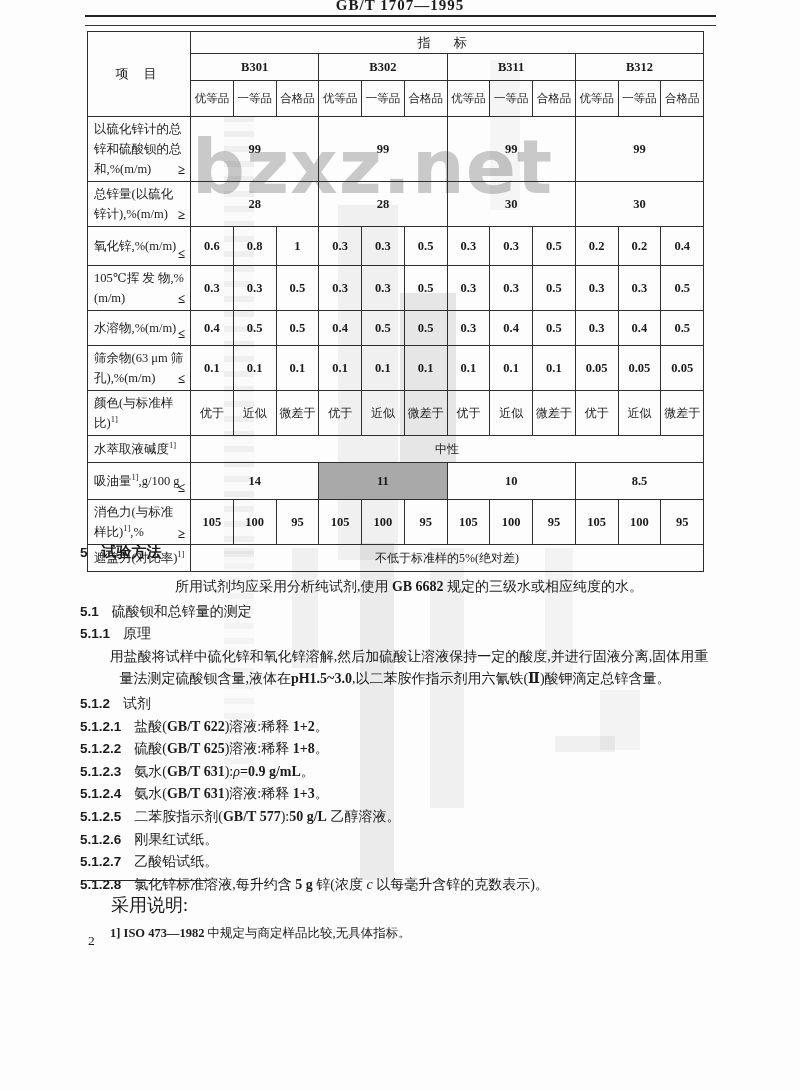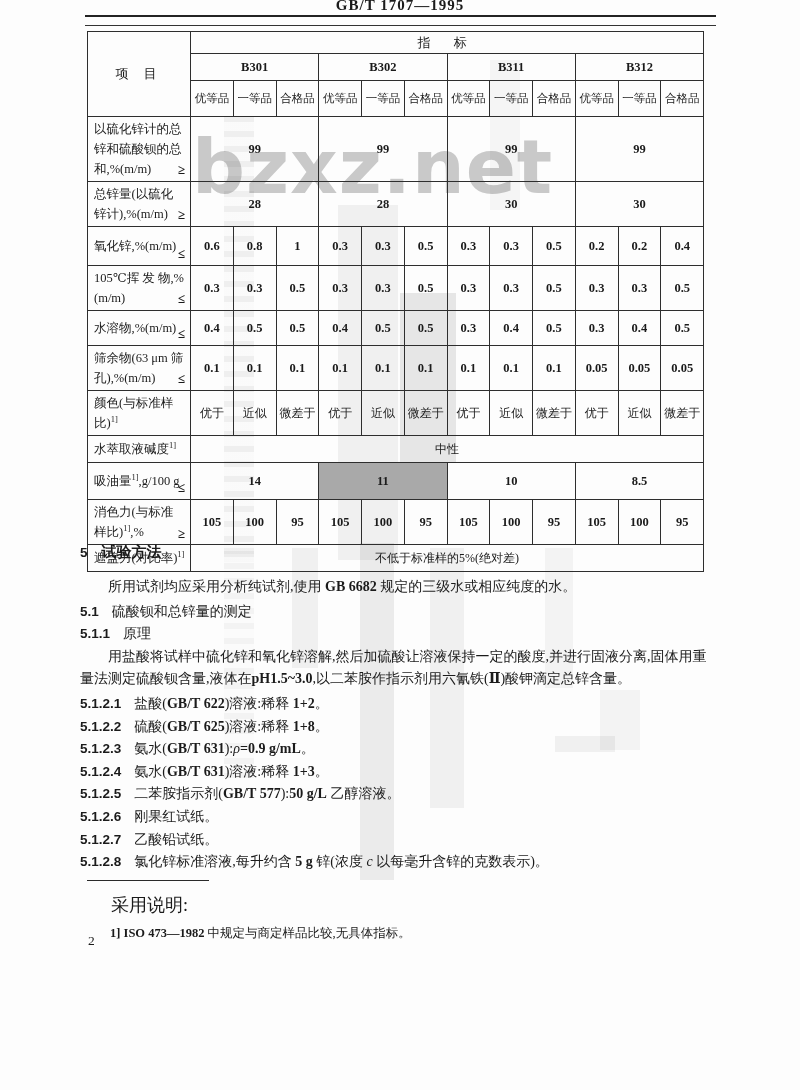--- a/index.html
+++ b/index.html
@@ -68,21 +68,21 @@
   }
   td.label-cell sup{font-size:8.5px;}
   .sym{position:absolute;right:5px;bottom:0px;font-size:13px;font-weight:bold;}
   td.num{font-weight:bold;font-size:12.5px;}
   td.shade{background:var(--shade-cell);}
   
   .section{position:absolute;top:543px;left:80px;width:630px;z-index:2;}
   .h5{font-family:"Liberation Sans","DejaVu Sans",sans-serif;font-weight:bold;
       font-size:15px;margin-bottom:14px;}
   .h5 .cnum{margin-right:14px;}
-  .para{font-size:14px;line-height:22.6px;text-indent:2em;margin-bottom:2px;}
+  .para{font-size:14px;line-height:22.6px;text-indent:2em;margin-bottom:2px;text-align:center;}
   .clause{font-size:14px;line-height:22.6px;}
   .cnum{font-family:"Liberation Sans","DejaVu Sans",sans-serif;font-weight:bold;
         font-size:13.5px;margin-right:13px;}
   .b{font-weight:bold;}
   .i{font-style:italic;}
   
   .footnote{position:absolute;top:880px;left:87px;width:630px;z-index:2;}
   .fn-rule{width:122px;border-top:1.5px solid #2a2a2a;margin-bottom:12px;}
   .fn-label{font-size:18px;margin-left:24px;margin-bottom:6px;}
   .fn-line{font-size:12.5px;margin-left:23px;line-height:20px;}
@@ -276,20 +276,21 @@
         </tbody>
       </table>
   </div>
 
   <div class="section">
       <div class="h5"><span class="cnum">5</span><span><span>试验方法</span></span></div>
       <p class="para"><span><span>所用试剂均应采用分析纯试剂,使用 </span><span class="b">GB 6682</span><span> 规定的三级水或相应纯度的水。</span></span></p>
       <div class="clause"><span class="cnum">5.1</span><span><span>硫酸钡和总锌量的测定</span></span></div>
       <div class="clause"><span class="cnum">5.1.1</span><span><span>原理</span></span></div>
       <p class="para"><span><span>用盐酸将试样中硫化锌和氧化锌溶解,然后加硫酸让溶液保持一定的酸度,并进行固液分离,固体用重量法测定硫酸钡含量,液体在</span><span class="b">pH1.5~3.0</span><span>,以二苯胺作指示剂用六氰铁(</span><span class="b">Ⅱ</span><span>)酸钾滴定总锌含量。</span></span></p>
+      <div class="clause"><span class="cnum">5.1.2</span><span><span>试剂</span></span></div>
       <div class="clause"><span class="cnum">5.1.2.1</span><span><span>盐酸(</span><span class="b">GB/T 622</span><span>)溶液:稀释 </span><span class="b">1+2</span><span>。</span></span></div>
       <div class="clause"><span class="cnum">5.1.2.2</span><span><span>硫酸(</span><span class="b">GB/T 625</span><span>)溶液:稀释 </span><span class="b">1+8</span><span>。</span></span></div>
       <div class="clause"><span class="cnum">5.1.2.3</span><span><span>氨水(</span><span class="b">GB/T 631</span><span>):</span><span class="i">ρ</span><span class="b">=0.9 g/mL</span><span>。</span></span></div>
       <div class="clause"><span class="cnum">5.1.2.4</span><span><span>氨水(</span><span class="b">GB/T 631</span><span>)溶液:稀释 </span><span class="b">1+3</span><span>。</span></span></div>
       <div class="clause"><span class="cnum">5.1.2.5</span><span><span>二苯胺指示剂(</span><span class="b">GB/T 577</span><span>):</span><span class="b">50 g/L</span><span> 乙醇溶液。</span></span></div>
       <div class="clause"><span class="cnum">5.1.2.6</span><span><span>刚果红试纸。</span></span></div>
       <div class="clause"><span class="cnum">5.1.2.7</span><span><span>乙酸铅试纸。</span></span></div>
       <div class="clause"><span class="cnum">5.1.2.8</span><span><span>氯化锌标准溶液,每升约含 </span><span class="b">5 g</span><span> 锌(浓度 </span><span class="i">c</span><span> 以每毫升含锌的克数表示)。</span></span></div>
     </div>
 

